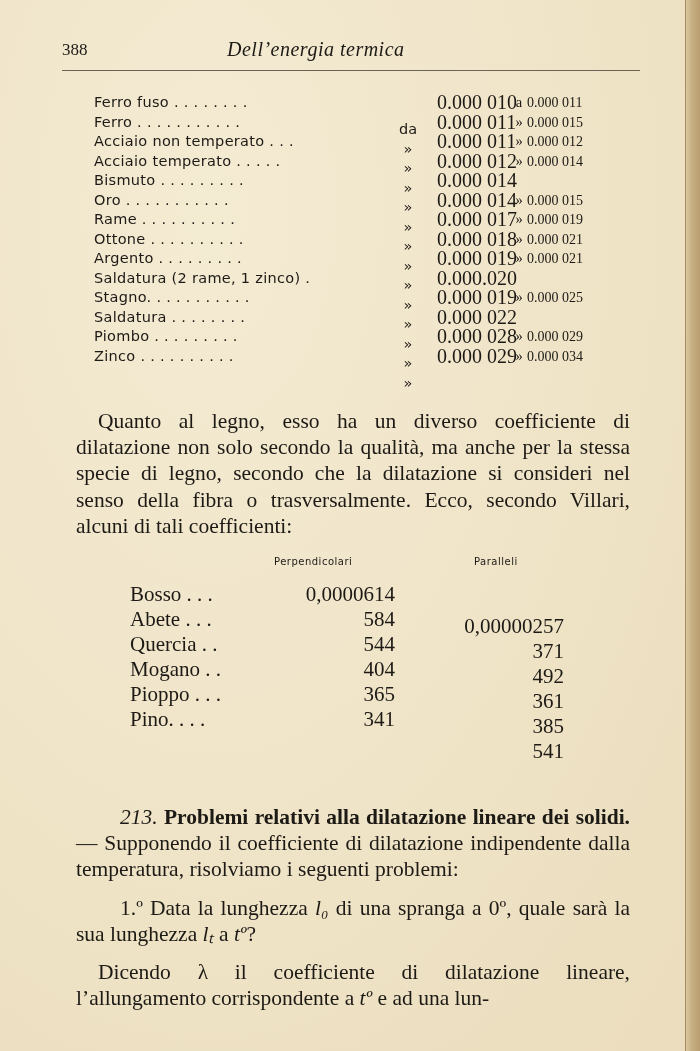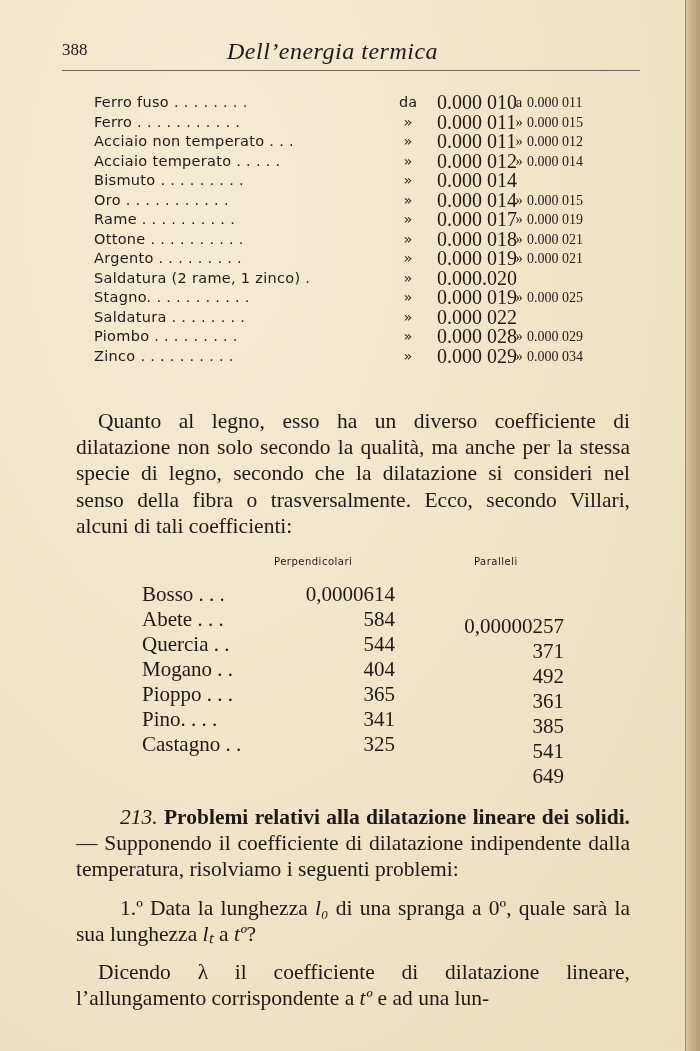--- a/index.html
+++ b/index.html
@@ -22,34 +22,34 @@
   }
   .header {
     position: absolute; top: 38px; left: 62px; width: 580px; height: 30px;
   }
   .page-number {
     position: absolute; left: 0; top: 2px;
     font-family: "Liberation Serif", serif; font-size: 17px;
   }
   .running-title {
     position: absolute; left: 165px; top: 0;
-    font-family: "Liberation Serif", serif; font-style: italic; font-size: 24px; letter-spacing: 0.5px;
+    font-family: "Liberation Serif", serif; font-style: italic; font-size: 20px; letter-spacing: 0.5px;
   }
   .rule {
     position: absolute; left: 62px; top: 70px; width: 578px; height: 1px;
     background: #6b6358;
   }
   
   .metals {
     position: absolute; left: 94px; top: 93px; width: 540px;
     font-family: "DejaVu Sans", sans-serif; font-size: 14.5px;
   }
   .metal-row { position: relative; height: 19.5px; line-height: 19.5px; }
   .metal-name { position: absolute; left: 0; white-space: pre; letter-spacing: 0.3px; }
-  .metal-prefix { position: absolute; left: 302px; width: 24px; text-align: center; }
+  .metal-prefix { position: absolute; left: 302px; width: 24px; text-align: center; margin-top: 27px; }
   .metal-from { position: absolute; left: 343px; font-family: "Liberation Serif", serif; font-size: 20px; }
   .metal-sep { position: absolute; left: 418px; width: 14px; text-align: center; font-family: "Liberation Serif", serif; }
   .metal-to { position: absolute; left: 433px; font-family: "Liberation Serif", serif; font-size: 14px; }
 
   .para {
     position: absolute; left: 64px; width: 578px;
     font-family: "Liberation Serif", serif; font-size: 21.5px; line-height: 26.2px;
     text-align: justify;
   }
   .para p { margin: 12px; }
@@ -57,21 +57,21 @@
 
   
   .wood-head {
     position: absolute; top: 556px; font-family: "DejaVu Sans", sans-serif; font-size: 10px; letter-spacing: 0.5px;
   }
   .wood {
     position: absolute; left: 130px; top: 582px; width: 460px;
     font-family: "Liberation Serif", serif; font-size: 21px;
   }
   .wood-row { position: relative; height: 25px; line-height: 25px; }
-  .wood-name { position: absolute; left: 12px; white-space: pre; }
+  .wood-name { position: absolute; left: 0; white-space: pre; }
   .wood-perp { position: absolute; right: 195px; text-align: right; }
   .wood-par { position: absolute; right: 26px; text-align: right; margin-top: 32px; }
 
   .sec { font-weight: bold; }
   .ital { font-style: italic; }
 </style>
 </head>
 <body>
 
 <div class="page">
@@ -213,25 +213,20 @@
       </div>
       <div class="wood-row">
         <span class="wood-name">Pioppo . . .</span>
         <span class="wood-perp">365</span>
         <span class="wood-par">385</span>
       </div>
       <div class="wood-row">
         <span class="wood-name">Pino. . . .</span>
         <span class="wood-perp">341</span>
         <span class="wood-par">541</span>
-      </div>
-      <div class="wood-row">
-        <span class="wood-name">Castagno . .</span>
-        <span class="wood-perp">325</span>
-        <span class="wood-par">649</span>
       </div>
     </div>
 
   <div class="para" style="top:792px;">
     <p class="indent" style="text-indent:44px;">
       <span class="ital">213.</span>
       <span class="sec">Problemi relativi alla dilatazione lineare dei solidi.</span><span> — Supponendo il coefficiente di dilatazione indipendente dalla temperatura, risolviamo i seguenti problemi:</span>
     </p>
     <p style="text-indent:44px;">
       <span>1.º Data la lunghezza </span><span class="ital">l₀</span><span> di una spranga a 0º, quale sarà la sua lunghezza </span><span class="ital">lₜ</span><span> a </span><span class="ital">tº</span><span>?</span>

